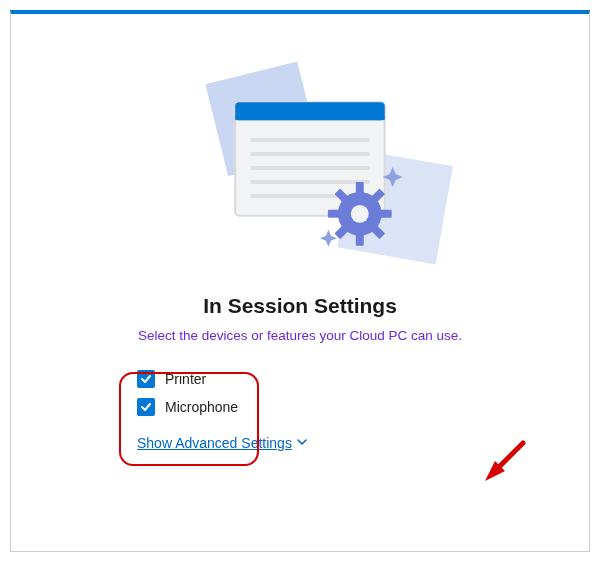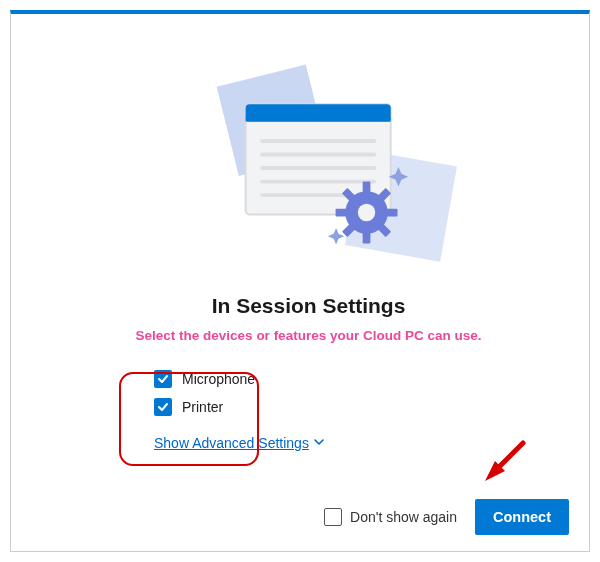--- a/index.html
+++ b/index.html
@@ -15,21 +15,20 @@
       height: 562px;
       padding: 10px;
     }
     .panel {
       width: 100%;
       height: 100%;
       border: 1px solid #ccc;
       border-top: 4px solid #0078d4;
       position: relative;
       background: #fff;
-      padding-left: 17px;
     }
     .illustration {
       position: relative;
       width: 100%;
       height: 230px;
       margin-top: 40px;
     }
     .overlay-highlight {
       position: absolute;
       left: 108px;
@@ -48,24 +47,23 @@
     }
     .title {
       font-size: 21px;
       font-weight: 600;
       color: #1a1a1a;
       text-align: center;
       margin-top: 10px;
     }
     .subtitle {
       font-size: 13.5px;
-      color: #ec4899;
+      color: #6d28d9;
       text-align: center;
       margin-top: 10px;
-      font-weight: bold;
     }
     .options {
       margin-top: 22px;
       margin-left: 126px;
     }
     .option-row {
       display: flex;
       align-items: center;
       height: 28px;
       gap: 10px;
@@ -191,48 +189,41 @@
     <div class="title">In Session Settings</div>
     <div class="subtitle">Select the devices or features your Cloud PC can use.</div>
 
     <div class="options">
       <div class="option-row">
         <span class="chk">
           <svg width="12" height="12" viewBox="0 0 12 12">
               <path d="M2 6 L5 9 L10 3" stroke="#fff" stroke-width="2" fill="none" stroke-linecap="round" stroke-linejoin="round"></path>
             </svg>
         </span>
-        <span class="option-label">Microphone</span>
+        <span class="option-label">Printer</span>
       </div>
       <div class="option-row">
         <span class="chk">
           <svg width="12" height="12" viewBox="0 0 12 12">
               <path d="M2 6 L5 9 L10 3" stroke="#fff" stroke-width="2" fill="none" stroke-linecap="round" stroke-linejoin="round"></path>
             </svg>
         </span>
-        <span class="option-label">Printer</span>
+        <span class="option-label">Microphone</span>
       </div>
     </div>
 
     <div class="advanced">
       <span>Show Advanced Settings</span>
       <span>
         <svg width="12" height="12" viewBox="0 0 12 12">
             <path d="M2 4 L6 8 L10 4" stroke="#0066cc" stroke-width="1.6" fill="none" stroke-linecap="round" stroke-linejoin="round"></path>
           </svg>
       </span>
     </div>
 
-    <div class="footer-row">
-      <label class="dont-show">
-        <span class="empty-chk"></span>
-        <span class="dont-show-label">Don't show again</span>
-      </label>
-      <button class="connect-btn">Connect</button>
-    </div>
 
     
     <div class="overlay-highlight"></div>
     <div class="overlay-arrow">
       <svg width="50" height="50" viewBox="0 0 50 50">
         <line x1="44" y1="6" x2="14" y2="36" stroke="#d60000" stroke-width="5" stroke-linecap="round"></line>
         <polygon points="6,44 26,34 16,24" fill="#d60000"></polygon>
       </svg>
     </div>
 

